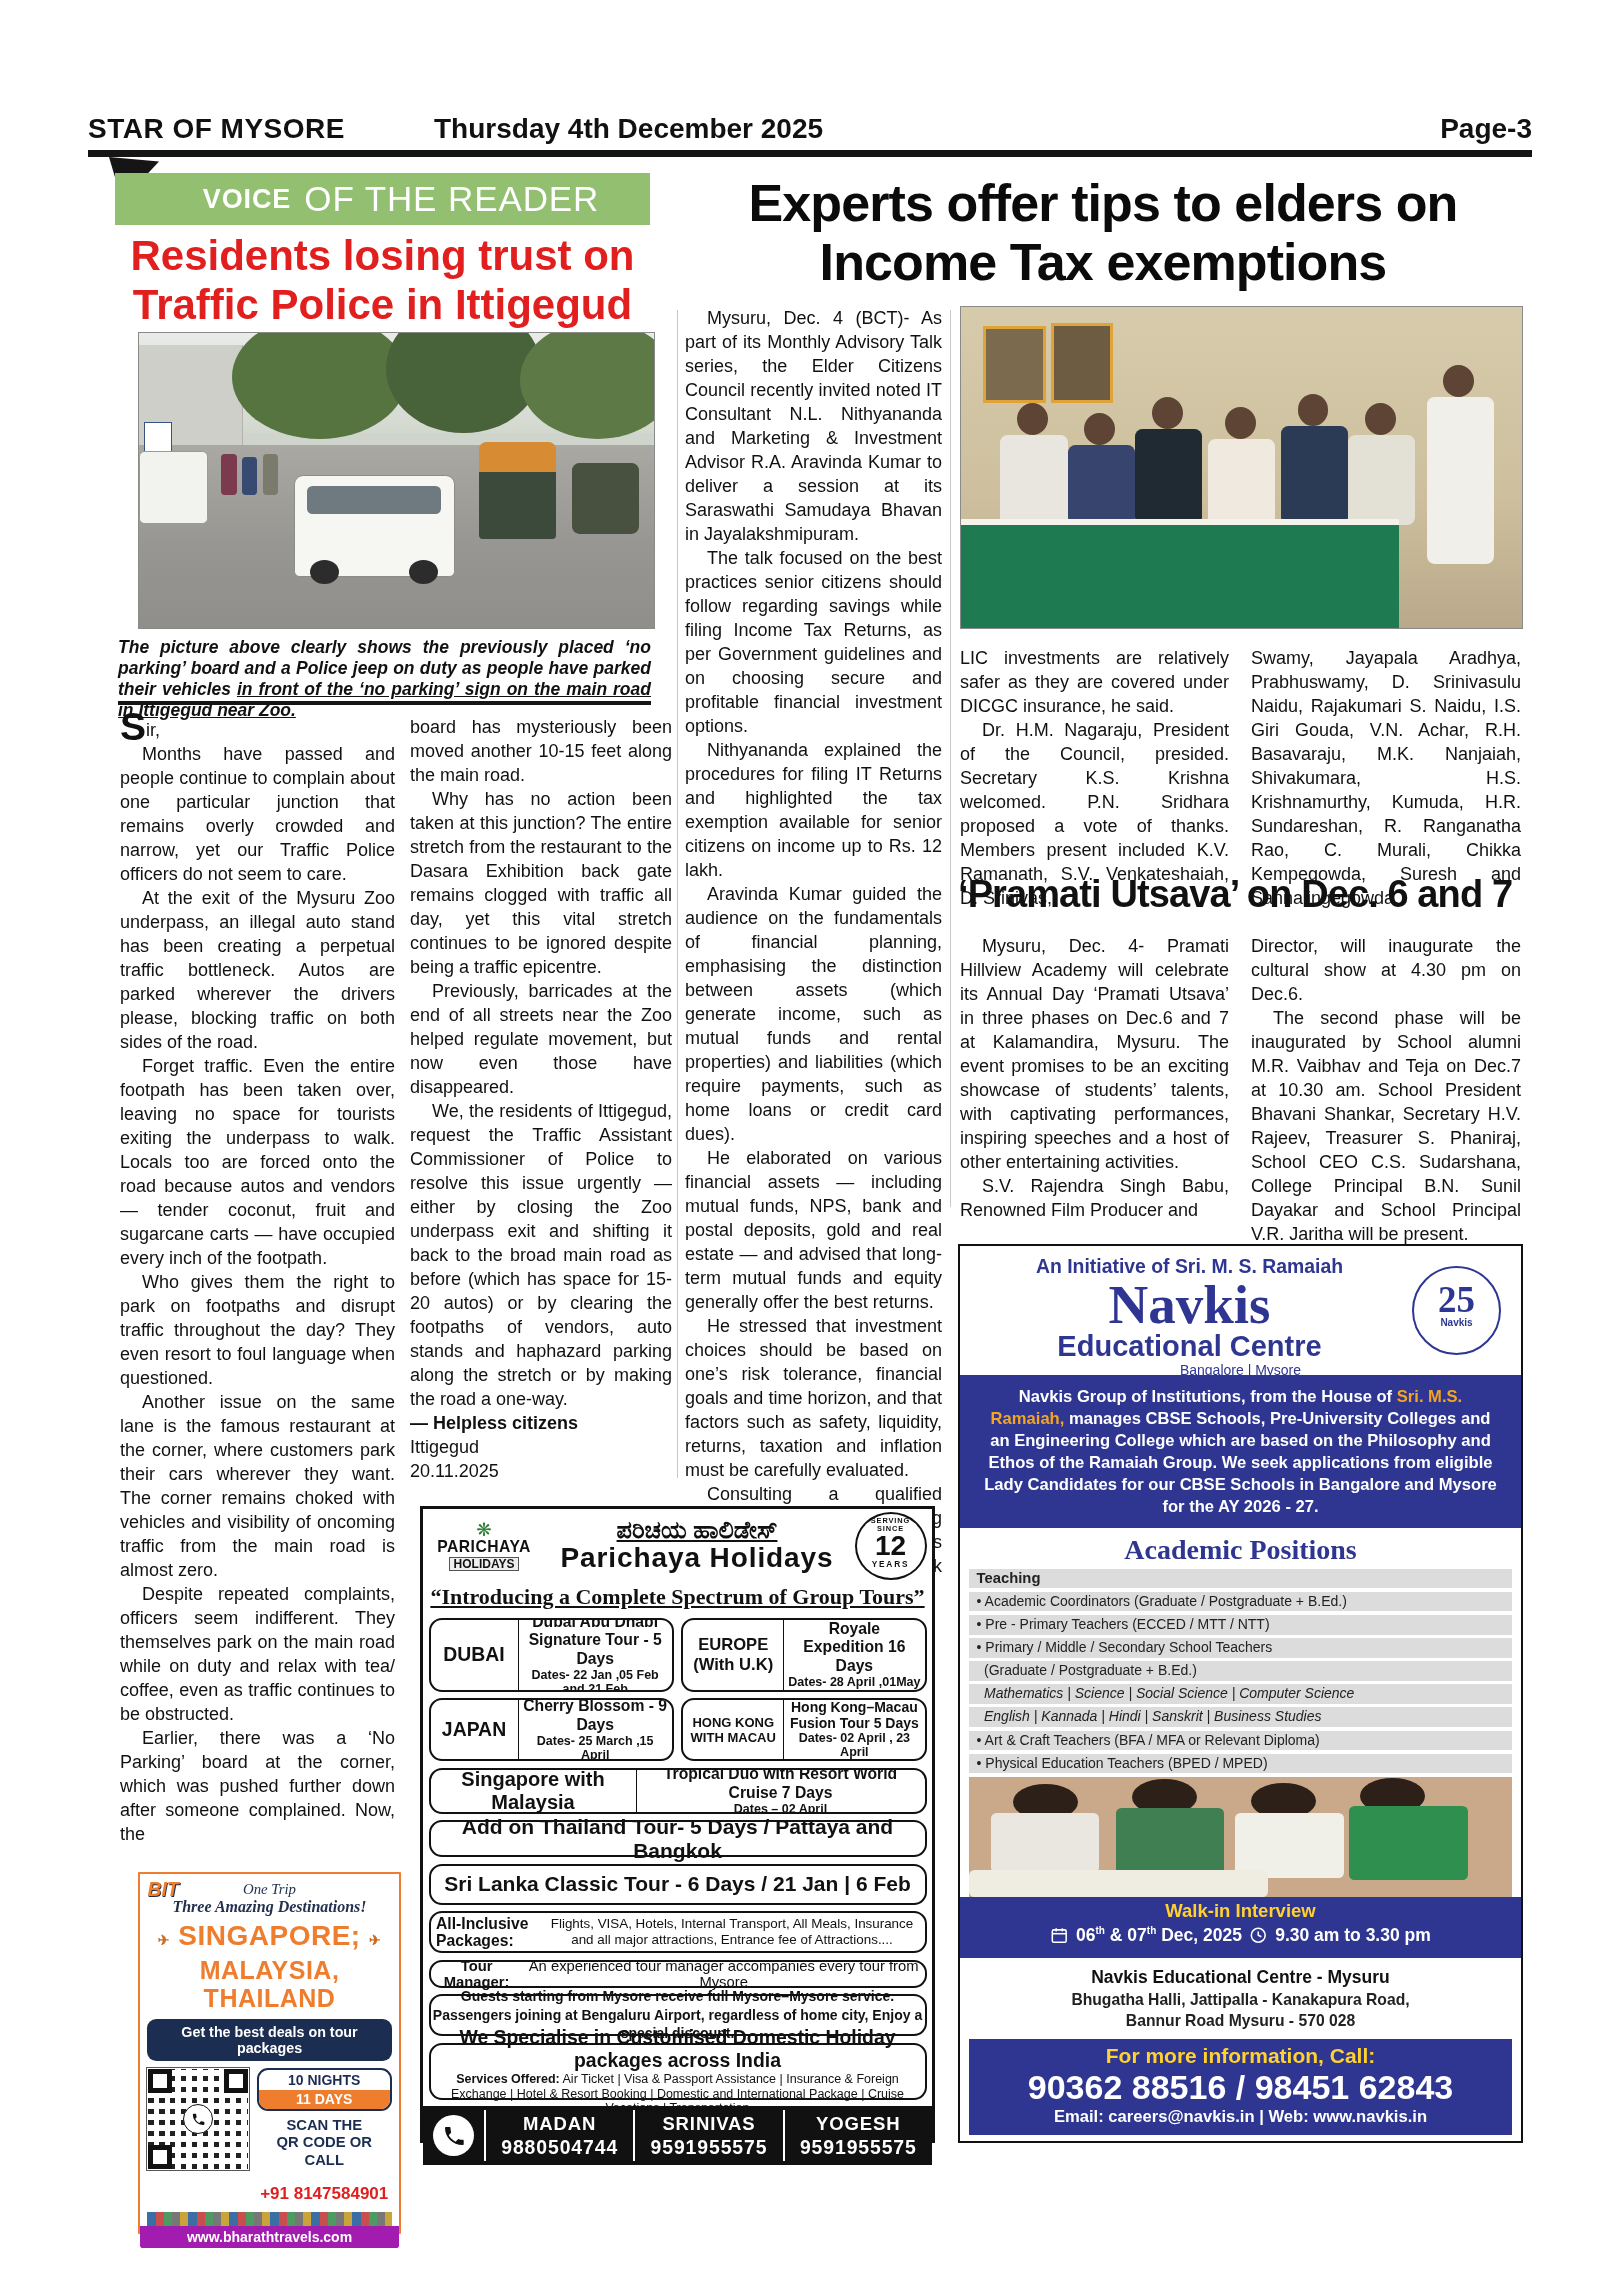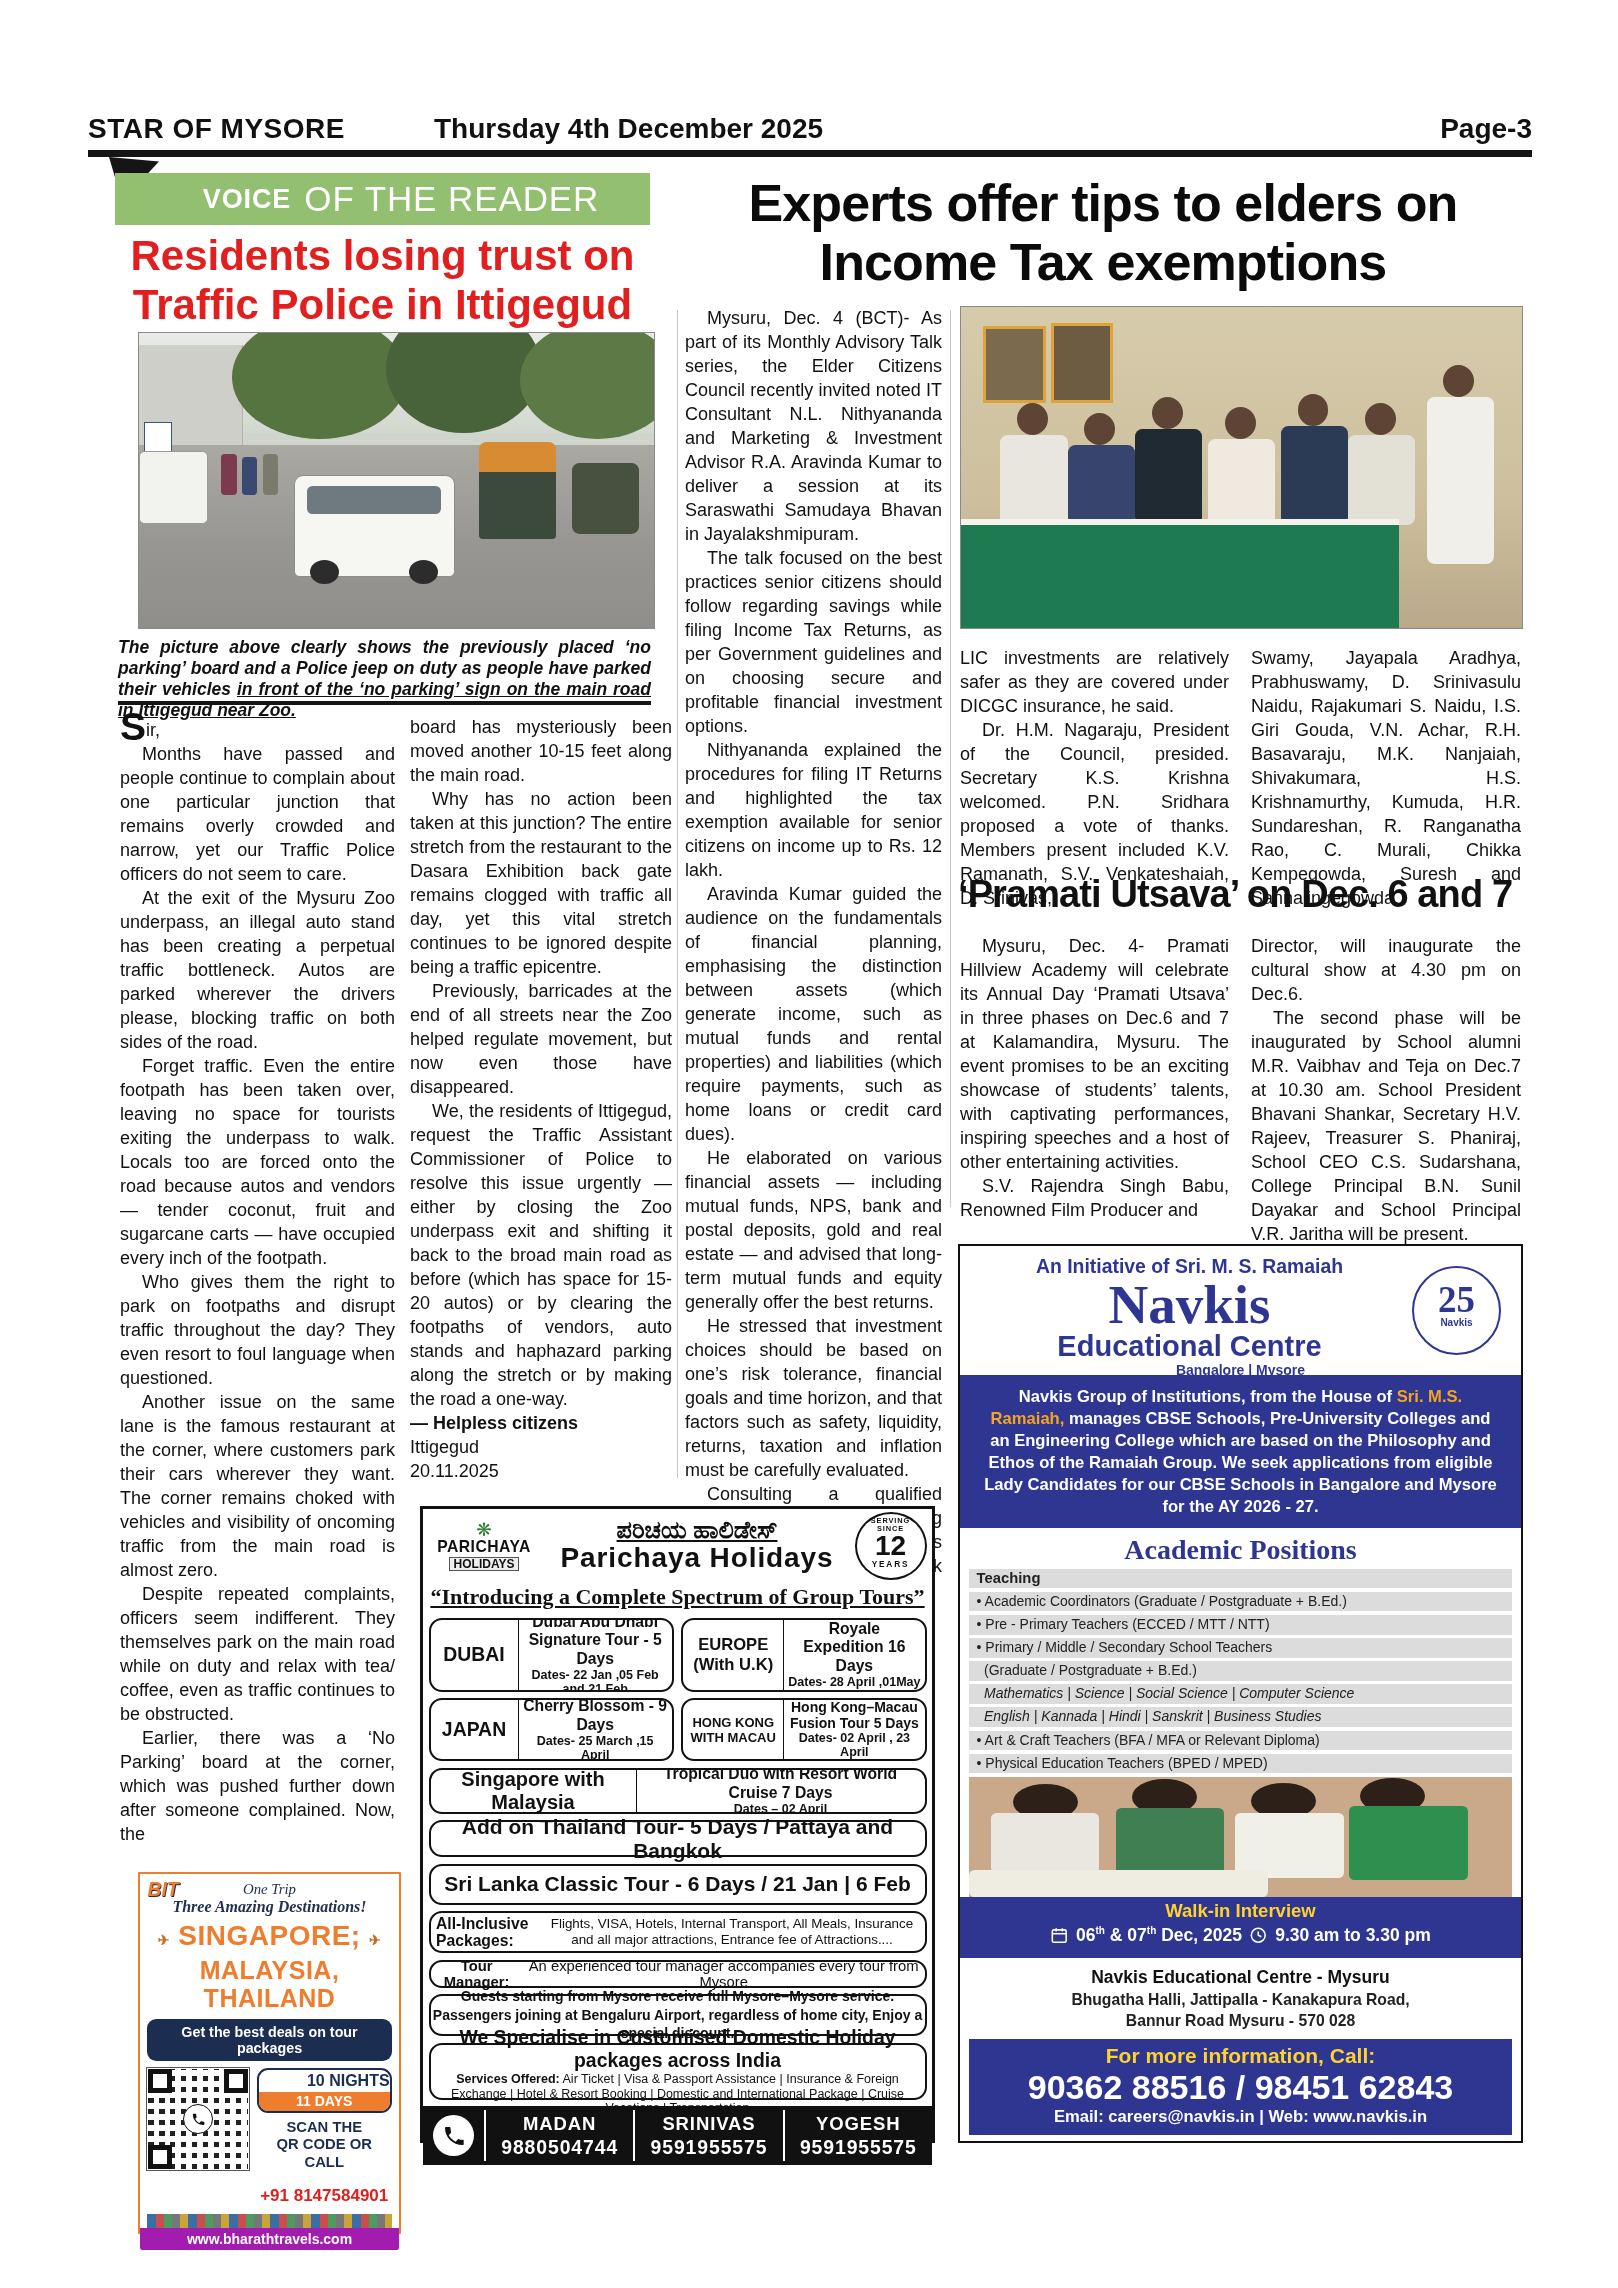--- a/index.html
+++ b/index.html
@@ -120,21 +120,21 @@
 
   
   .nav{left:958px;top:1244px;width:565px;height:899px;border:2.8px solid #111;background:#fff;
        box-sizing:border-box;}
   .nav .sec{position:relative;box-sizing:border-box;}
   .nblue{background:#2e3691;color:#fff;}
   .nav-head{height:129px;padding-top:9.2px;text-align:center;color:#2e3691;}
   .nav-head .i{font-size:19.4px;font-weight:bold;margin-right:102px;}
   .nav-head .brand{font-family:"Liberation Serif",serif;font-size:55px;font-weight:bold;line-height:54px;margin-right:102px;}
   .nav-head .sub{font-size:29px;font-weight:bold;line-height:29.5px;margin-right:102px;}
-  .nav-head .city{font-size:14px;font-weight:bold;}
+  .nav-head .city{font-size:14px;font-weight:normal;}
   .emblem{position:absolute;right:20px;top:20px;width:89px;height:89px;border:2.8px solid #2e3691;
           border-radius:50%;text-align:center;color:#2e3691;box-sizing:border-box;padding-top:13px;line-height:1;}
   .emblem .e25{font-family:"Liberation Serif",serif;font-size:37px;font-weight:bold;}
   .emblem .en2{font-size:10px;font-weight:bold;}
   .nav-blurb{height:153px;padding:11px 24px;text-align:center;font-size:16.6px;line-height:22px;font-weight:bold;}
   .nav-blurb .hl{color:#f4a422;}
   .nav-title{height:41px;text-align:center;font-family:"Liberation Serif",serif;font-size:28px;
              font-weight:bold;color:#2e3691;padding-top:5.5px;}
   .nav-list{padding:0 9.2px;}
   .nav-list .row{background:#dcdcdc;height:19.4px;line-height:19.4px;margin-bottom:3.7px;
@@ -175,21 +175,21 @@
   .qr{width:100px;height:100px;position:relative;background:
       repeating-linear-gradient(0deg,#111 0 5.5px,#fff 5.5px 11px),
       repeating-linear-gradient(90deg,#111 0 5.5px,#fff 5.5px 11px);
       background-blend-mode:screen;border:1.8px solid #fff;outline:0.9px solid #555;}
   .qr .fin{position:absolute;width:24px;height:24px;background:#fff;border:5.5px solid #111;box-sizing:border-box;}
   .qr .f1{left:0;top:0;} .qr .f2{right:0;top:0;} .qr .f3{left:0;bottom:0;}
   .qr .wa{position:absolute;left:50%;top:50%;transform:translate(-50%,-50%);width:28px;height:28px;
           border-radius:50%;background:#fff;border:1.8px solid #111;display:flex;align-items:center;justify-content:center;}
   .bit .rcol{flex:1;text-align:center;}
   .pill{border:2.8px solid #1c2d52;border-radius:11px;overflow:hidden;margin:0 0 5.5px;}
-  .pill .pn{font-size:16px;font-weight:bold;color:#1c2d52;padding:1.8px 0;text-align:right;}
+  .pill .pn{font-size:14px;font-weight:bold;color:#1c2d52;padding:1.8px 0;}
   .pill .pd{font-size:14px;font-weight:bold;color:#fff;background:#ef7d2e;padding:1.8px 0;}
   .bit .scan{color:#1c2d52;font-weight:bold;font-size:14.8px;line-height:17.5px;}
   .bit .callno{color:#e01f1f;font-weight:bold;font-size:17px;margin-top:15px;}
   .skyline{height:14.8px;margin-top:7.4px;background:
       repeating-linear-gradient(90deg,#3b6ea5 0 9.2px,#c94f4f 9.2px 16.6px,#4f9a60 16.6px 25px,#777 25px 33px,#caa33b 33px 41px);}
   .bit .web{background:#a21caf;color:#fff;font-weight:bold;font-size:14px;padding:2.8px 0;margin:0 -7.4px -5.5px;
             border-radius:0 0 2.8px 2.8px;}
 
   svg{display:block;}
 </style>

